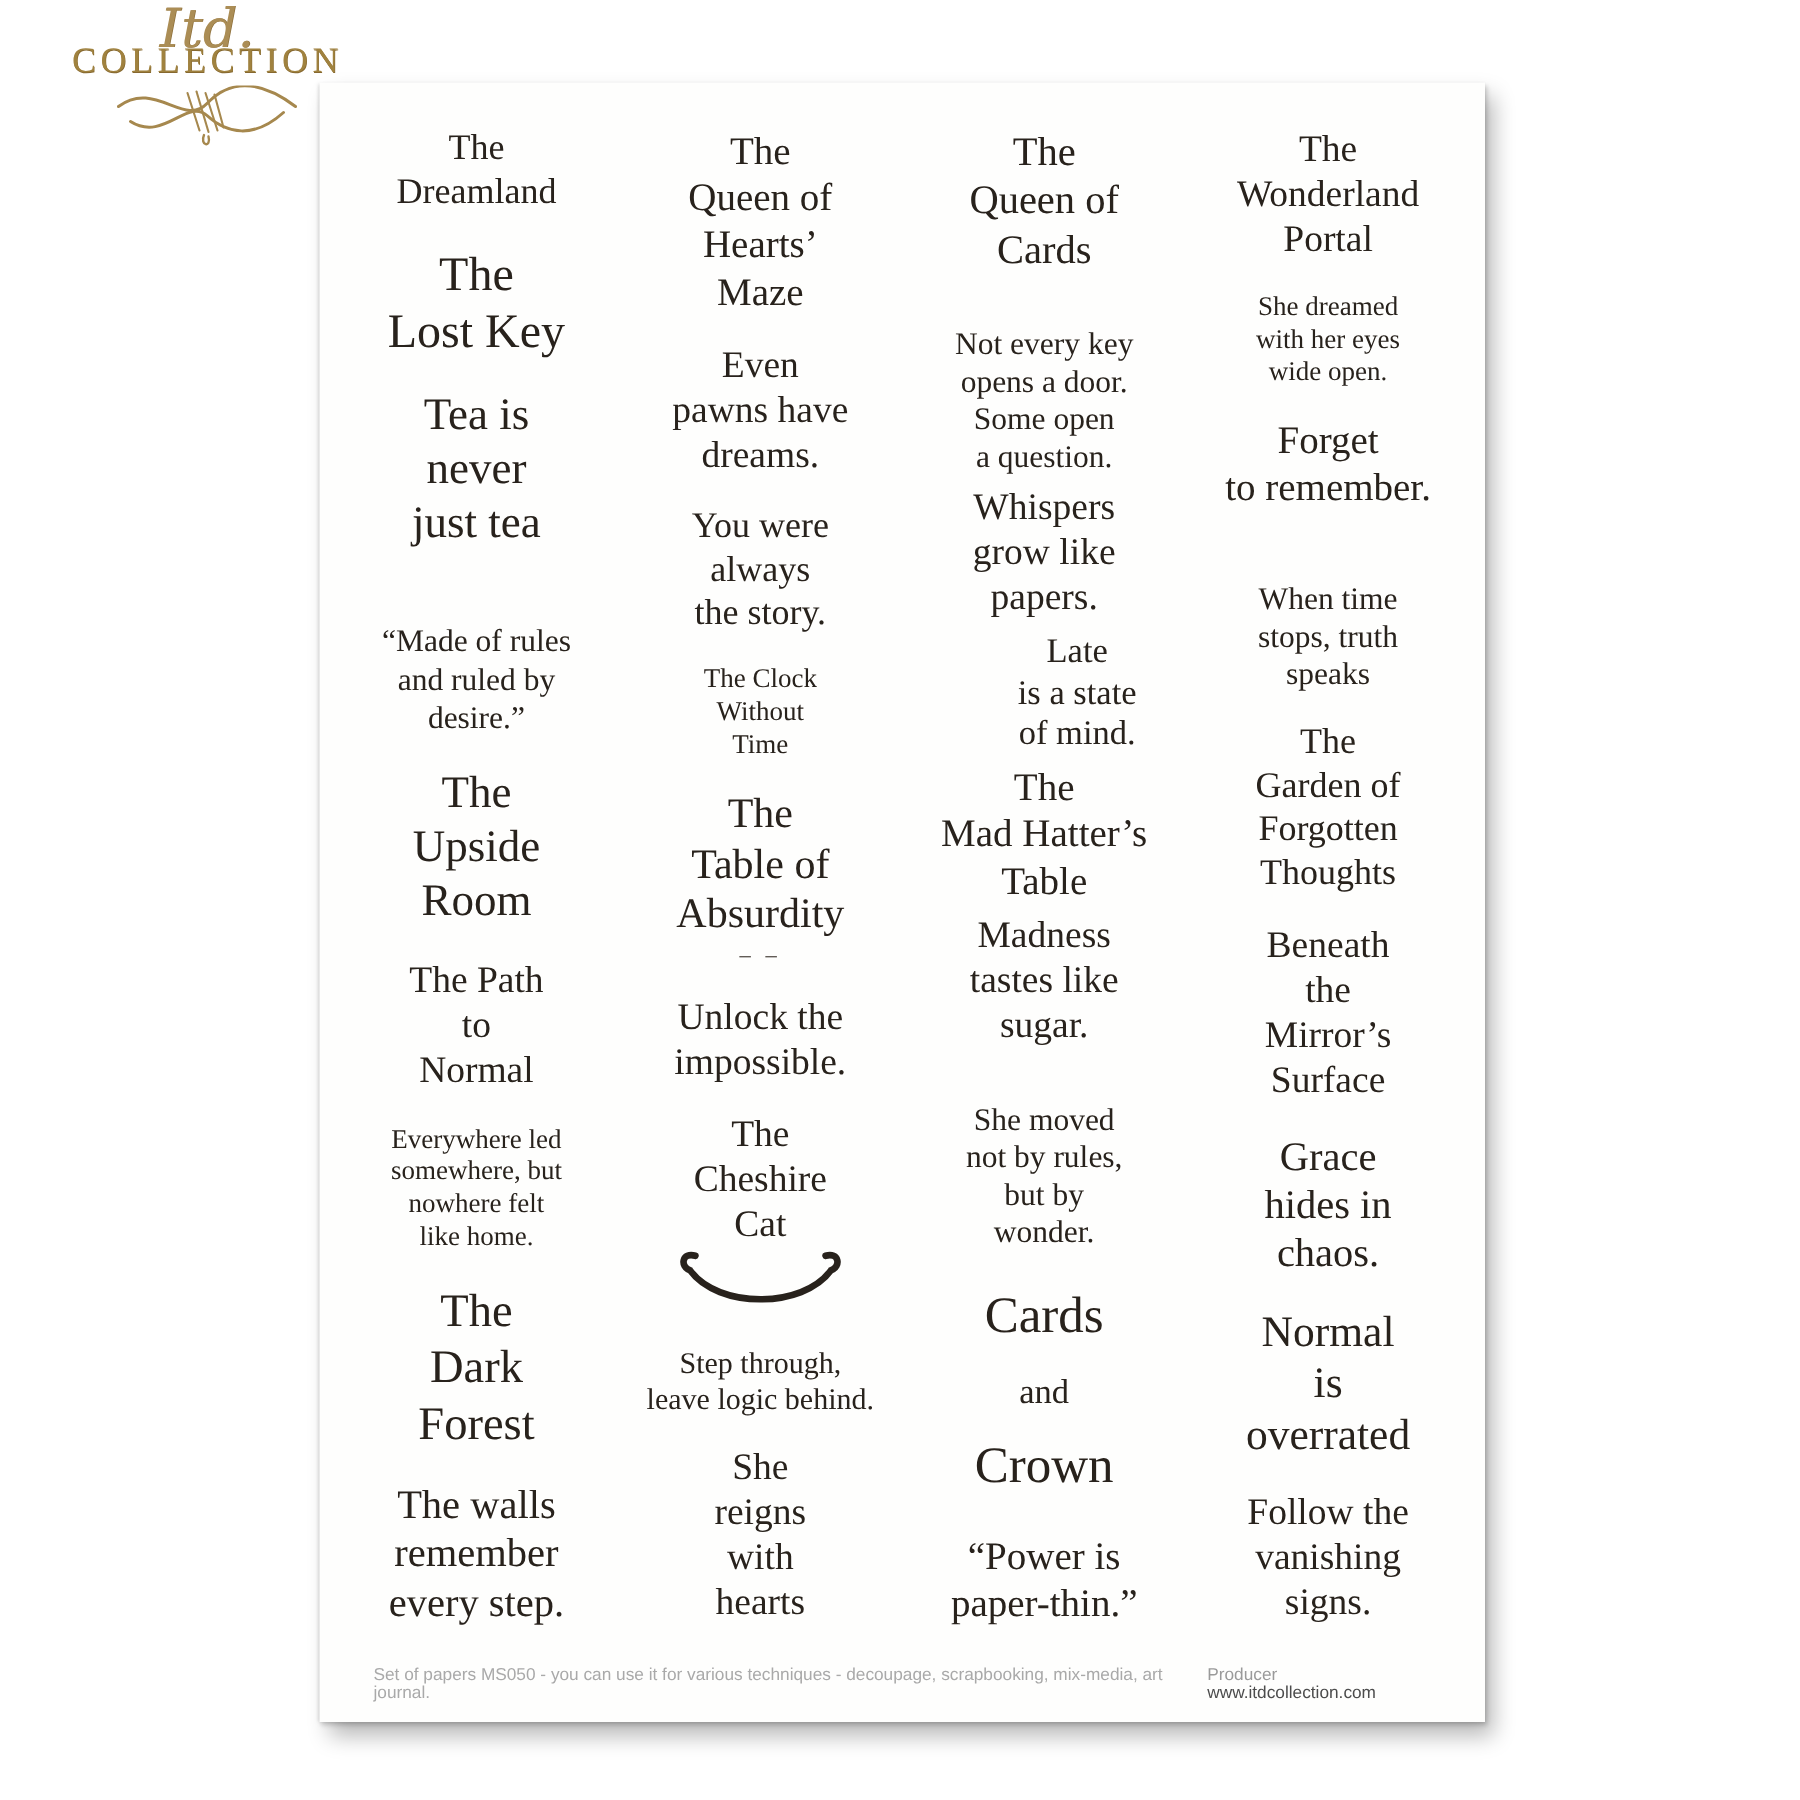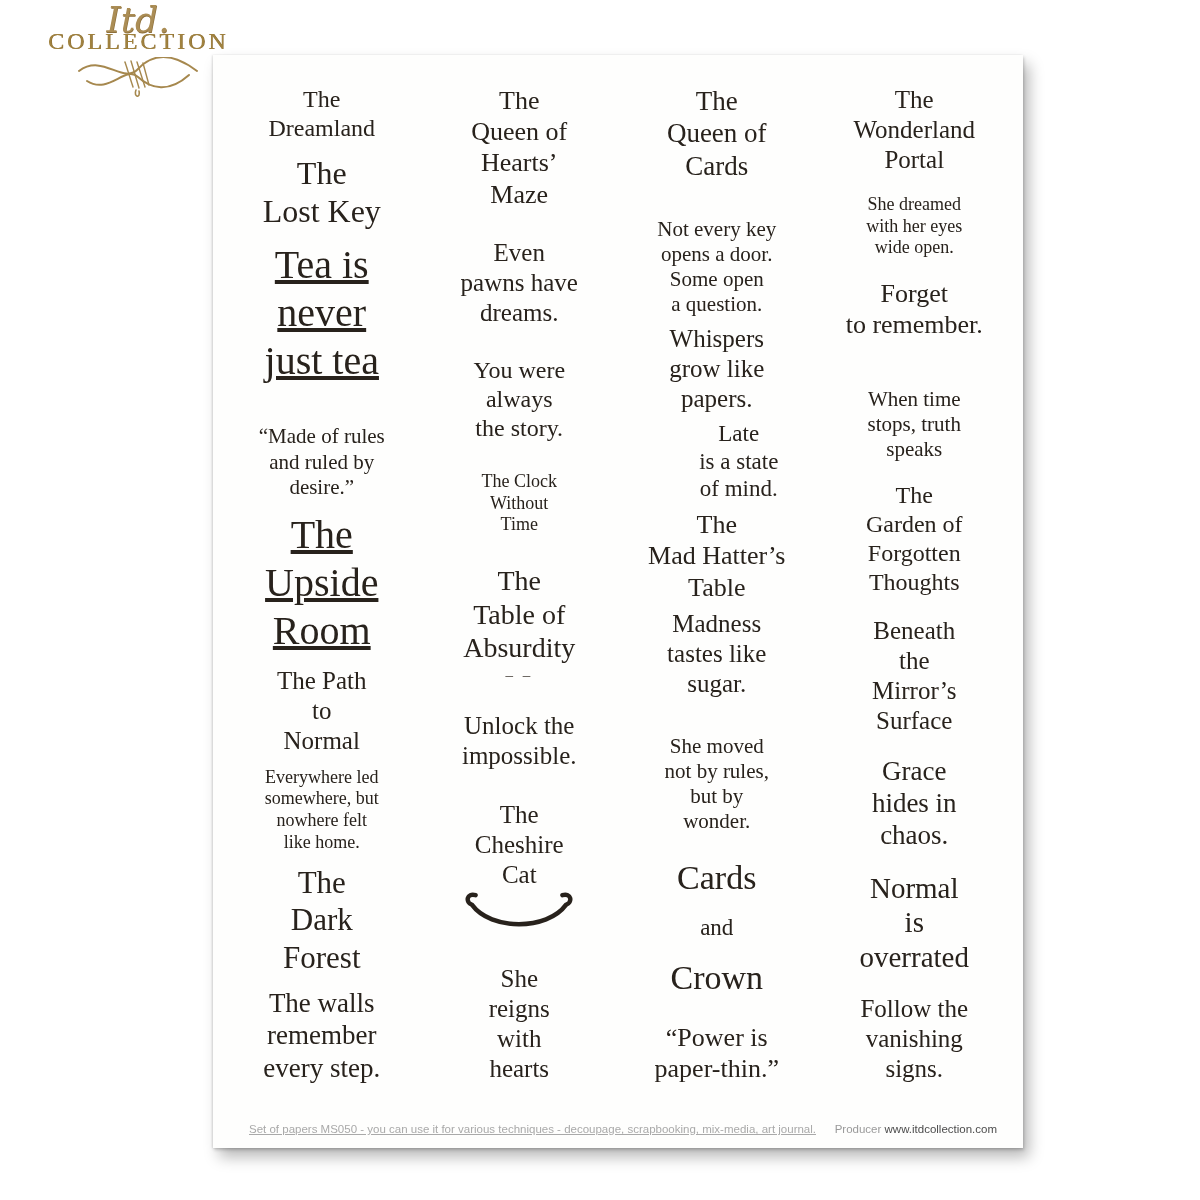--- a/index.html
+++ b/index.html
@@ -19,47 +19,46 @@
     font-family:"Liberation Serif",serif;font-size:24px;letter-spacing:3px;
     color:#a0823f;margin-top:-10px;font-weight:400;
     text-shadow:0.4px 0.4px 0 #86682f;
   }
   .logo-flourish{margin-top:2px;}
   
   .paper{
     position:absolute;left:213px;top:55px;width:777px;height:1093px;
     background:#fefefd;
     box-shadow:-1px 0 2px rgba(0,0,0,0.10), 1px 2px 3px rgba(0,0,0,0.18), 6px 9px 14px rgba(0,0,0,0.28);
-    padding-left:33px;
   }
   .cols{
     position:absolute;top:30px;left:12px;right:12px;bottom:64px;
     display:grid;grid-template-columns:repeat(4,1fr);column-gap:4px;
   }
   .col{display:flex;flex-direction:column;justify-content:space-between;align-items:center;text-align:center;}
   .blk{
     white-space:pre-line;color:#28221c;line-height:1.2;
     font-family:"Liberation Serif","DejaVu Serif",serif;
   }
   .s19{font-size:18px;}  .s20{font-size:20px;}  .s21{font-size:21px;margin-top:28px;}
   .s22{font-size:18px;}  .s23{font-size:23px;margin-left:44px;}  .s24{font-size:24px;}
   .s25{font-size:25px;}  .s26{font-size:26px;}  .s27{font-size:27px;}
-  .s28{font-size:28px;}  .s29{font-size:29px;}  .s30{font-size:40px;text-decoration:underline;}
+  .s28{font-size:28px;}  .s29{font-size:29px;}  .s30{font-size:30px;}
   .s31{font-size:31px;}  .s32{font-size:32px;}
   .dashes{font-size:15px;letter-spacing:3px;color:#3a332c;line-height:1;margin-top:3px;}
   .cc-line-big{display:block;font-size:34px;line-height:1.05;}
   .cc-line-small{display:block;font-size:23px;line-height:1.15;}
   .smile{display:block;margin:-2px auto 0 auto;}
   
   .footer{
     position:absolute;left:36px;right:26px;bottom:13px;
     display:flex;justify-content:space-between;align-items:baseline;
     font-family:"Liberation Sans","DejaVu Sans",sans-serif;font-size:11.5px;
   }
-  .footer-left{color:#a9a9a9;text-decoration:underline;}
+  .footer-left{color:#a9a9a9;}
   .footer-right{color:#9a9a9a;}
   .footer-right b{color:#4c4c4c;font-weight:400;}
 </style>
 </head>
 <body>
 
 <div class="logo">
   <div class="logo-script">Itd.</div>
   <div class="logo-word">COLLECTION</div>
   <div class="logo-flourish">
@@ -132,20 +131,22 @@
       <div class="blk s25">Unlock the
 impossible.</div>
       <div style="text-align:center;">
         <div class="blk s25">The
 Cheshire
 Cat</div>
         <svg class="smile" width="124" height="48" viewBox="0 0 140 52">
           <path d="M21 7 C11 4 9 15 17 18 C38 47 102 47 123 18 C131 15 129 4 119 7" fill="none" stroke="#28221c" stroke-width="5" stroke-linecap="round"></path>
         </svg>
       </div>
+      <div class="blk s20">Step through,
+leave logic behind.</div>
       <div class="blk s25">She
 reigns
 with
 hearts</div>
     </div>
 
     <div class="col">
       <div class="blk s27">The
 Queen of
 Cards</div>

